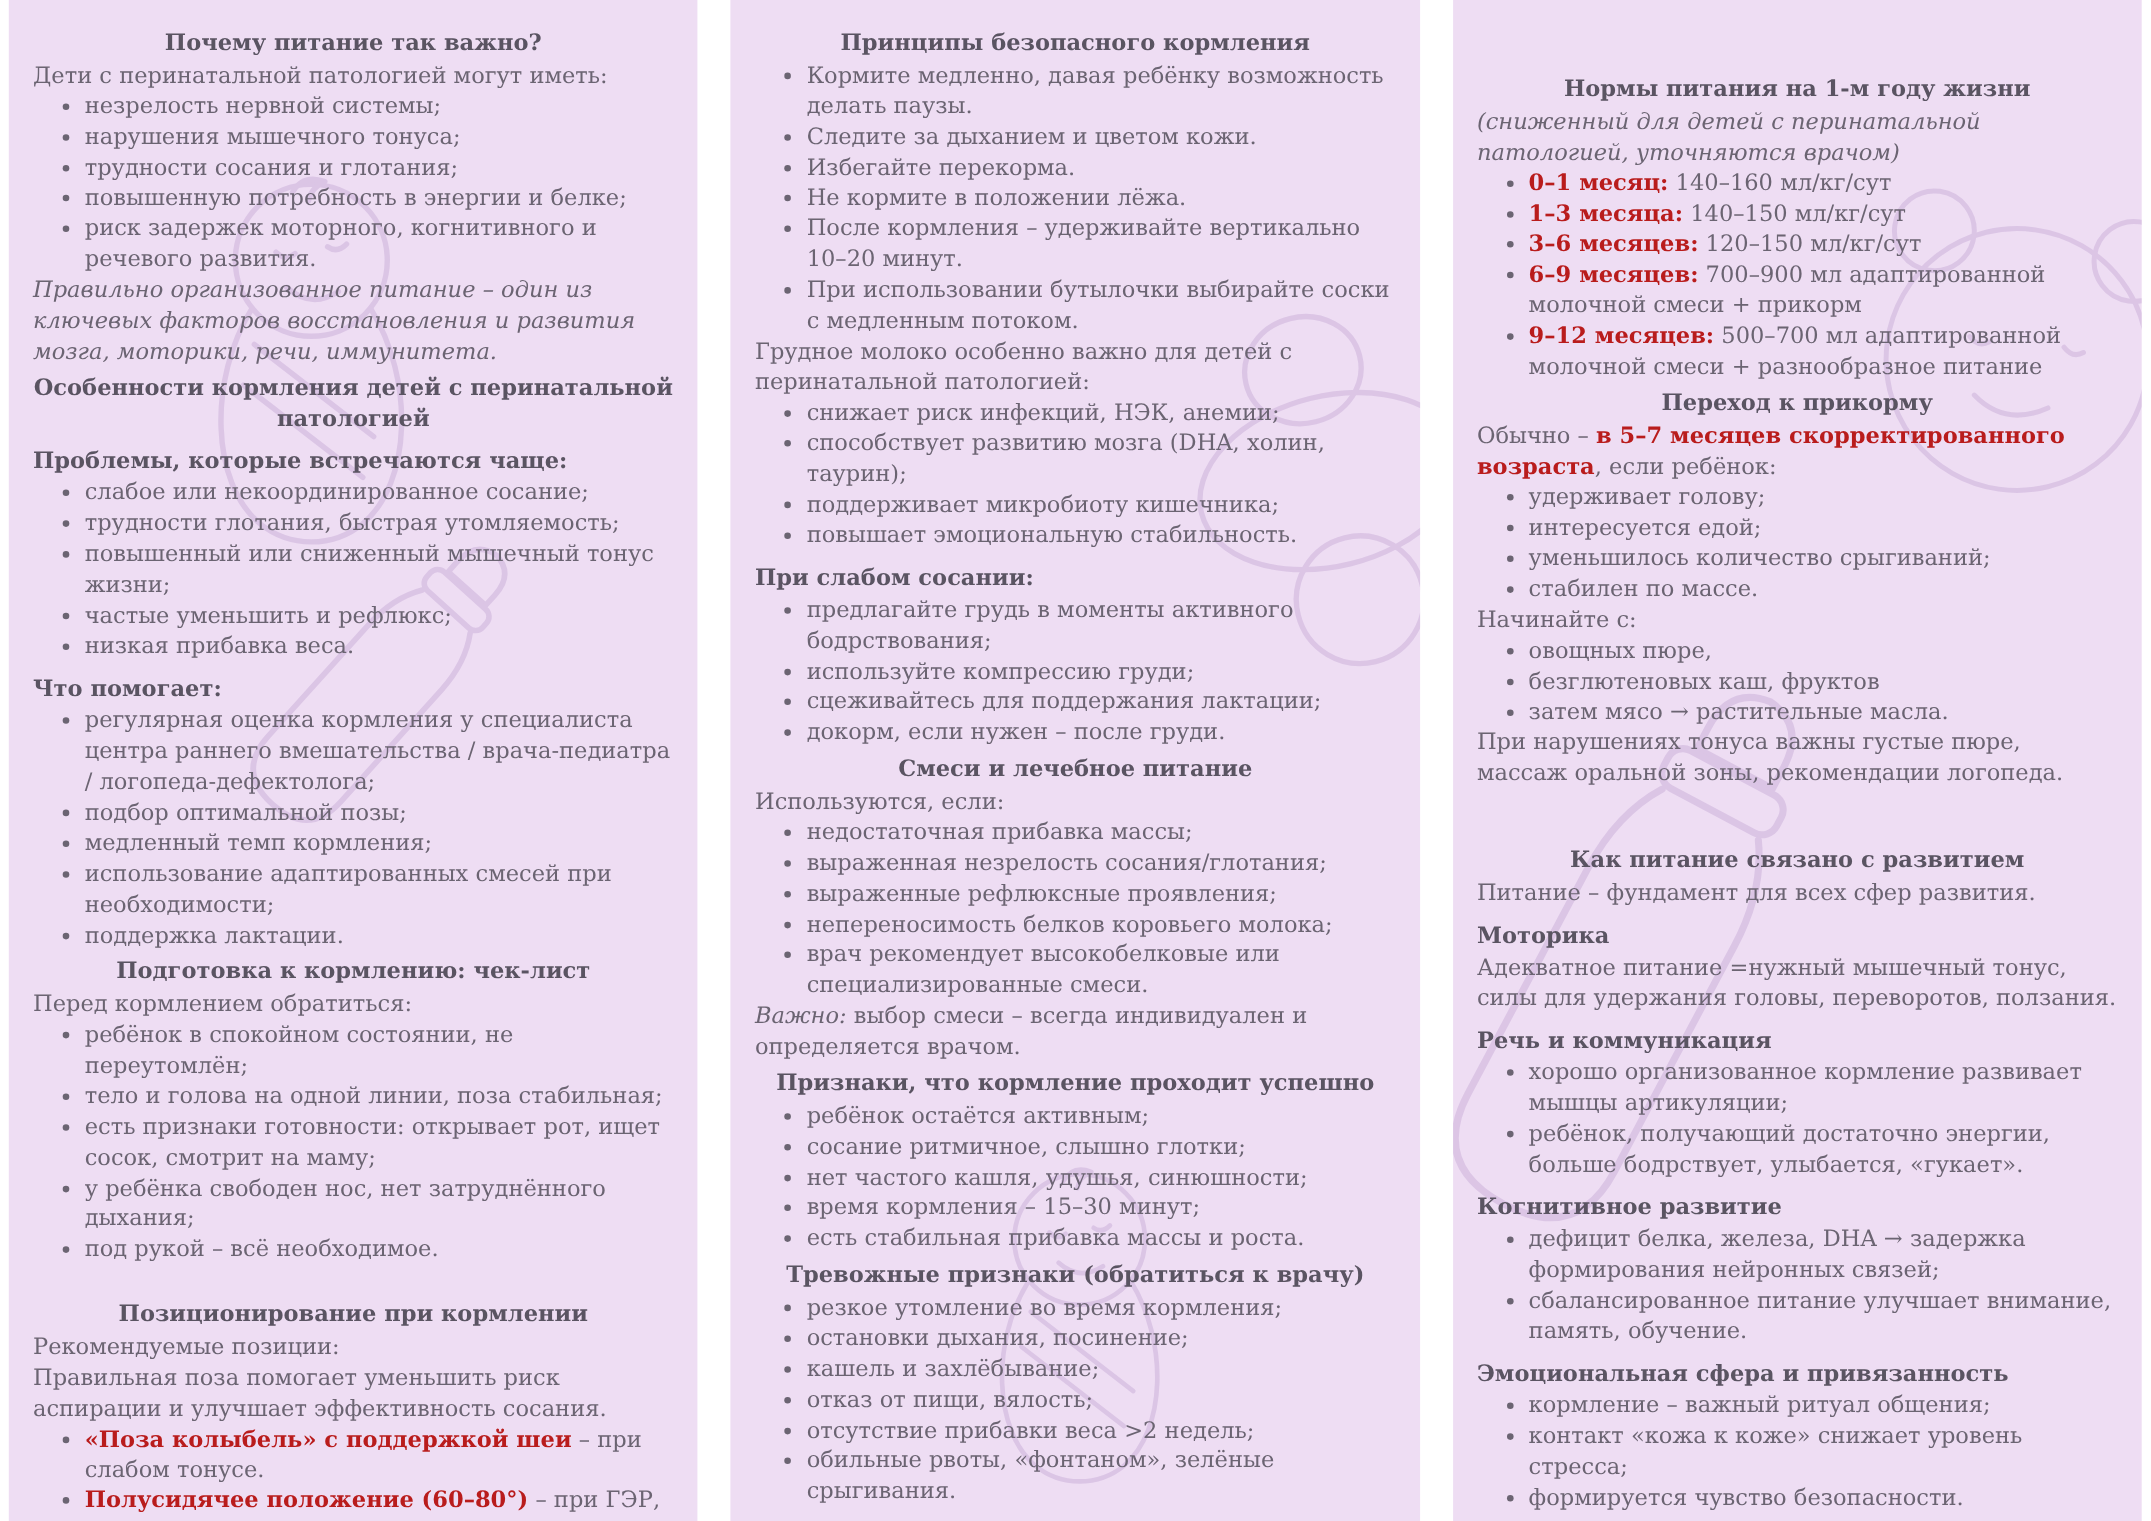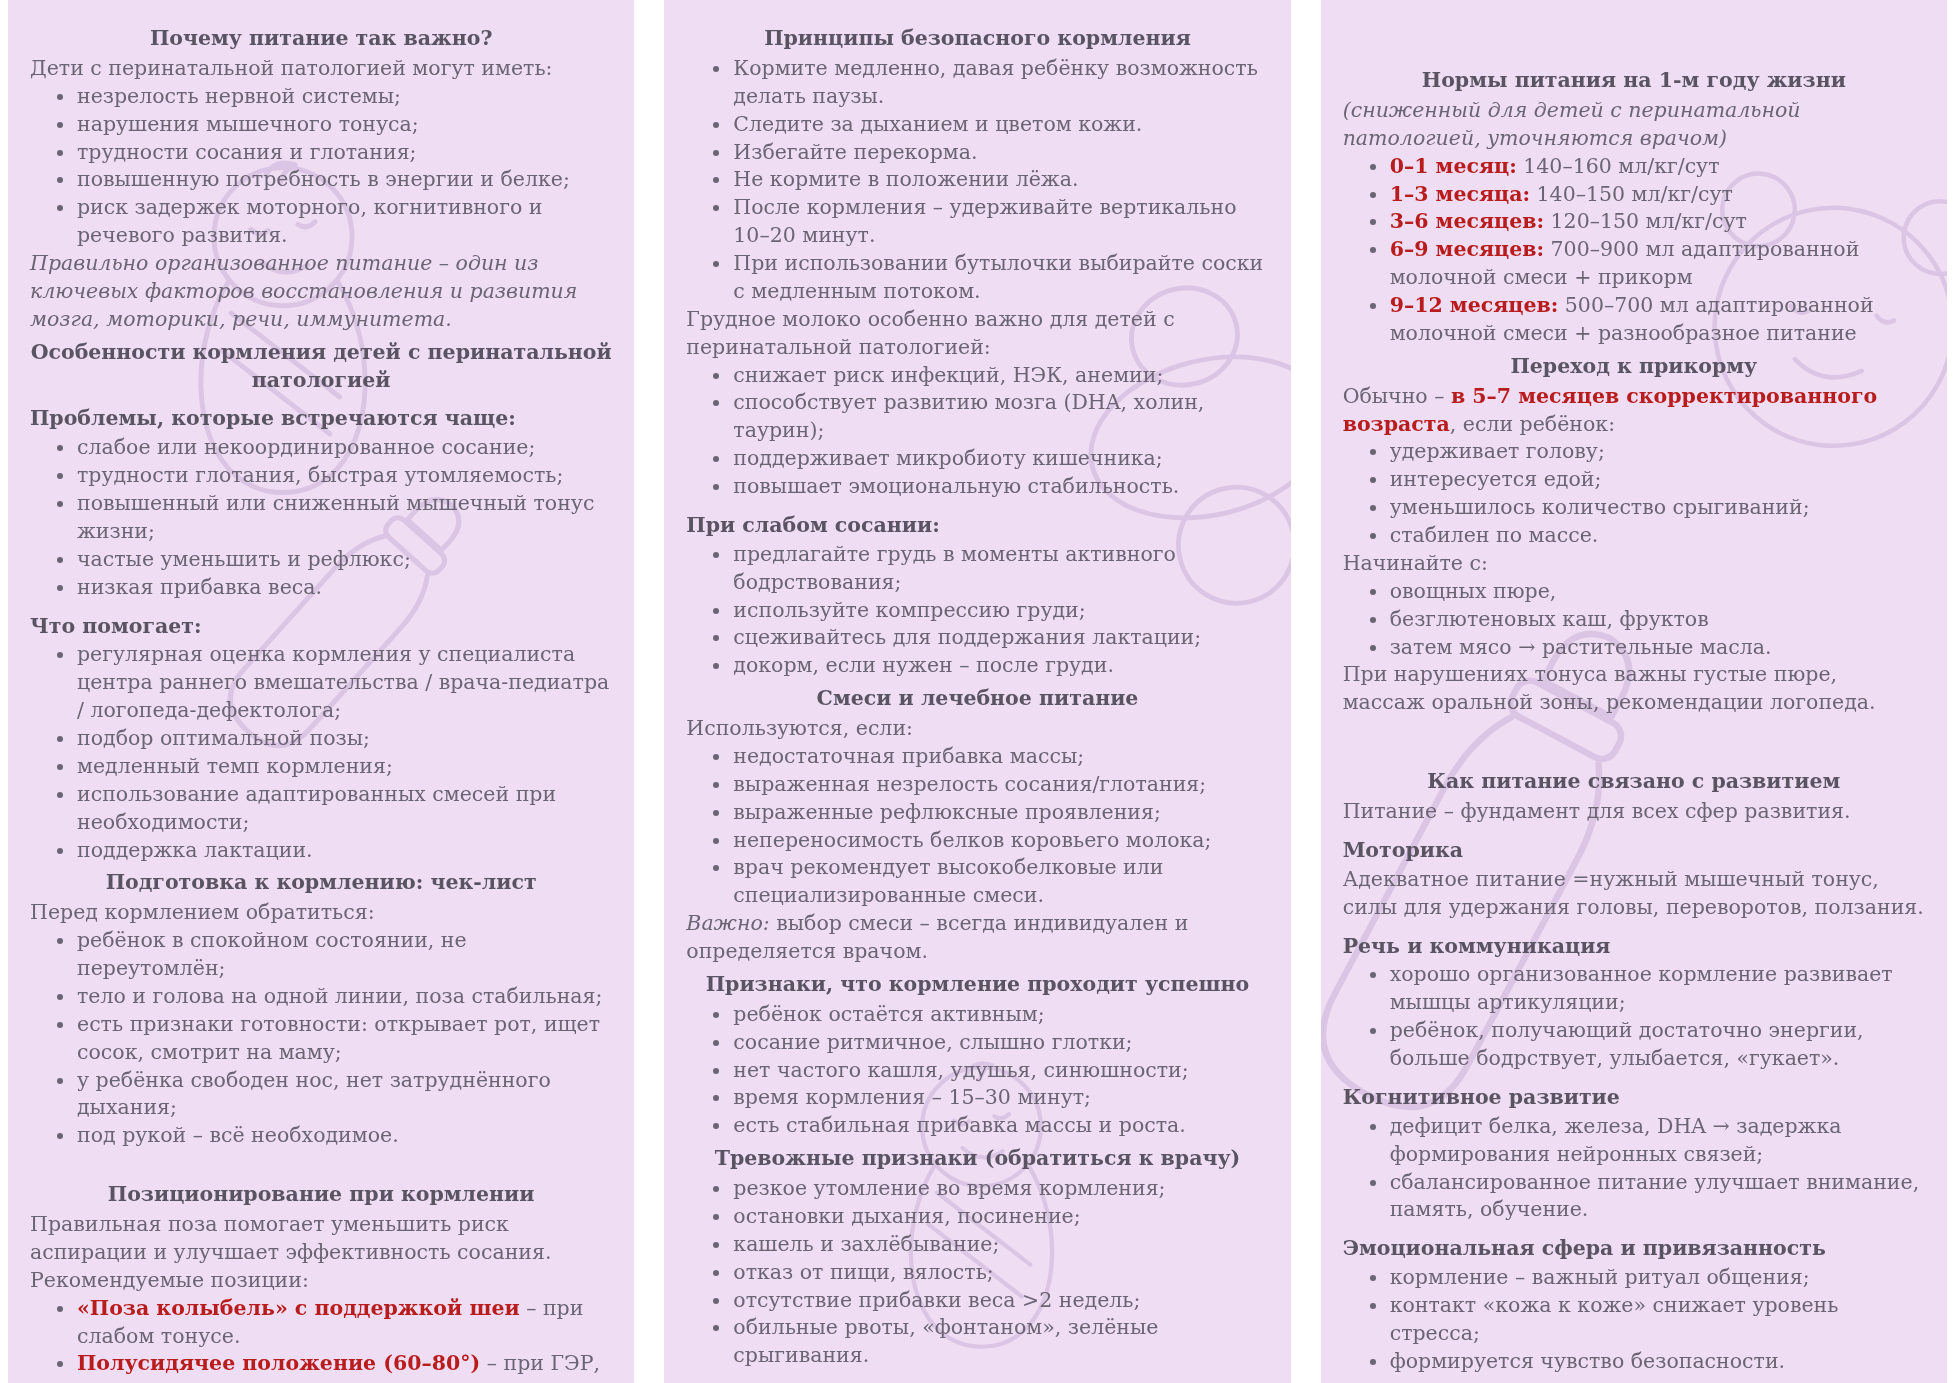--- a/index.html
+++ b/index.html
@@ -80,22 +80,22 @@
         <p class="">Перед кормлением обратиться:</p>
         <ul>
           <li>ребёнок в спокойном состоянии, не переутомлён;</li>
           <li>тело и голова на одной линии, поза стабильная;</li>
           <li>есть признаки готовности: открывает рот, ищет сосок, смотрит на маму;</li>
           <li>у ребёнка свободен нос, нет затруднённого дыхания;</li>
           <li>под рукой – всё необходимое.</li>
         </ul>
         <div style="height: 26px;"></div>
         <div class="h">Позиционирование при кормлении</div>
+        <p class="">Рекомендуемые позиции:</p>
         <p class="">Правильная поза помогает уменьшить риск аспирации и улучшает эффективность сосания.</p>
-        <p class="">Рекомендуемые позиции:</p>
         <ul>
           <li><span class="b">«Поза колыбель» с поддержкой шеи</span><span> – при слабом тонусе.</span></li>
           <li><span class="b">Полусидячее положение (60–80°)</span><span> – при ГЭР, частых срыгиваниях.</span></li>
         </ul>
       </div>
   </section>
 
   <section class="panel">
     <svg class="wm" style="left:400px;top:220px;transform:rotate(-14deg);" width="290" height="430" viewBox="0 0 240 300" fill="none" stroke="#c9aed8" stroke-width="4" stroke-linecap="round">
       <ellipse cx="120" cy="66" rx="44" ry="40"></ellipse>

